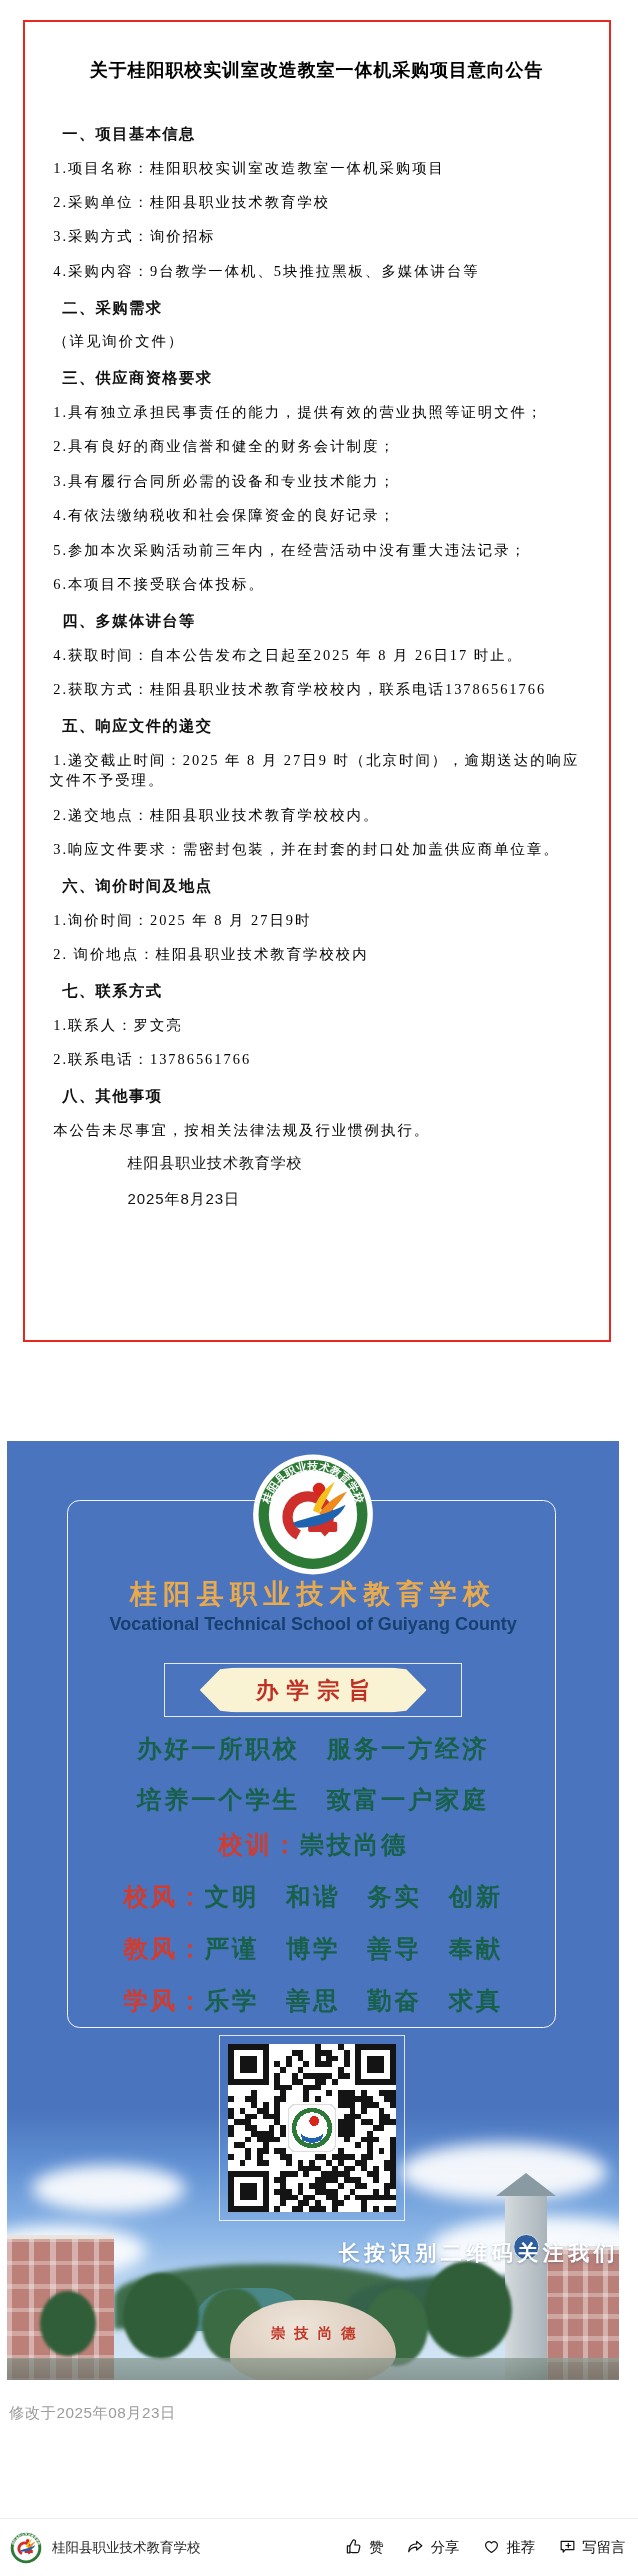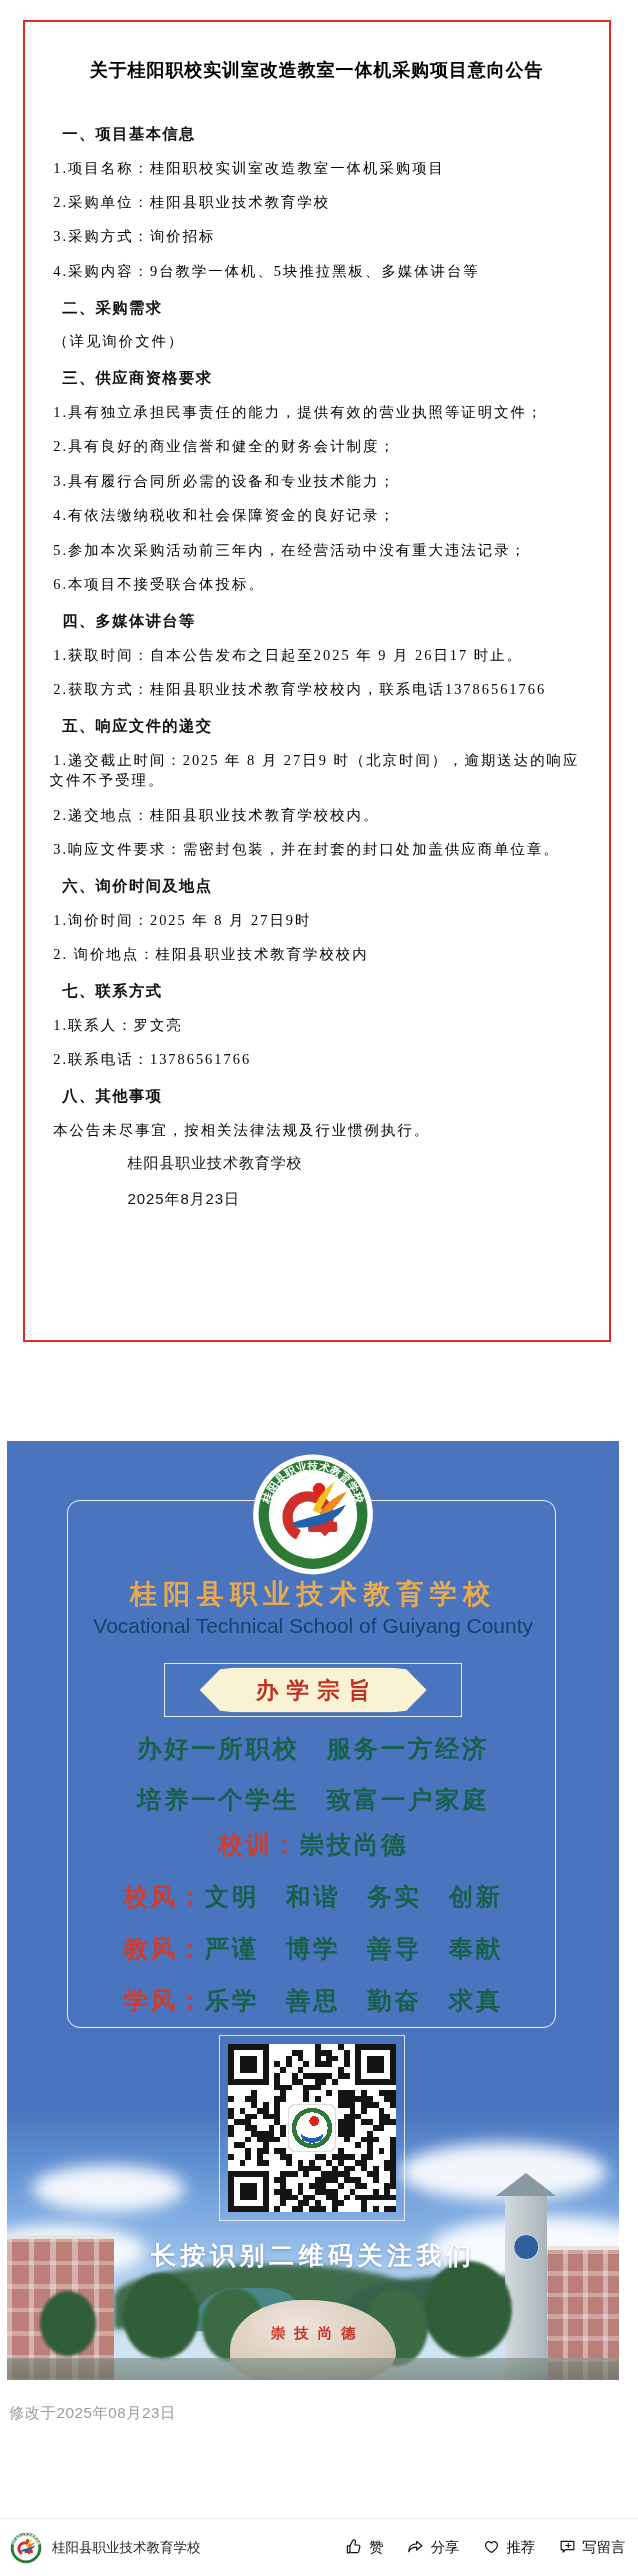--- a/index.html
+++ b/index.html
@@ -22,39 +22,39 @@
   
   .poster{position:absolute;left:7.2px;top:1441px;width:612px;height:939px;overflow:hidden;
           background:var(--poster_blue,#4a74bd);}
   .frame{position:absolute;left:60px;top:59px;width:487px;height:526px;border:1.8px solid rgba(255,255,255,.92);
          border-radius:12.6px;z-index:1;}
   .logo-big{position:absolute;left:50%;top:12.6px;transform:translateX(-50%);width:121px;height:121px;z-index:2;}
   .logo-big svg,.logo-small svg{width:100%;height:100%;display:block;}
   .school-cn{position:absolute;left:0;top:135px;width:100%;text-align:center;z-index:2;
              color:var(--school_orange,#e9a94d);font-size:27px;font-weight:800;letter-spacing:6.3px;}
   .school-en{position:absolute;left:0;top:173px;width:100%;text-align:center;z-index:2;
-             color:var(--english_navy,#16406f);font-size:21px;font-weight:400;}
+             color:var(--english_navy,#16406f);font-size:18px;font-weight:700;}
   .banner-wrap{position:absolute;left:50%;top:222px;transform:translateX(-50%);width:298px;height:54px;z-index:2;}
   .bracket{position:absolute;inset:0;border:0.9px solid rgba(255,255,255,.85);}
   .ribbon{position:absolute;left:50%;top:50%;transform:translate(-50%,-50%);width:227px;height:45px;
           background:var(--banner_cream,#faf3d3);display:flex;align-items:center;justify-content:center;
           clip-path:polygon(0 50%,9% 4%,16% 0,84% 0,91% 4%,100% 50%,91% 96%,84% 100%,16% 100%,9% 96%);}
   .ribbon span{color:#bf3124;font-size:22.6px;font-weight:800;letter-spacing:8.1px;padding-left:8.1px;}
   .slogans{position:absolute;left:0;top:292px;width:100%;text-align:center;z-index:2;}
   .slogan-line{color:var(--slogan_green,#17604a);font-size:24.4px;font-weight:800;letter-spacing:2.7px;margin:0 0 19px;}
   .mottos{position:absolute;left:0;top:388px;width:100%;text-align:center;z-index:2;}
   .motto-line{font-size:24.4px;font-weight:800;letter-spacing:2.7px;margin:0 0 20px;}
   .motto-label{color:var(--motto_red,#d23c2e);}
   .motto-value{color:var(--slogan_green,#17604a);}
   .qr-frame{position:absolute;left:212px;top:594px;width:186px;height:186px;z-index:3;
             border:0.9px solid rgba(255,255,255,.8);box-sizing:border-box;display:flex;align-items:center;justify-content:center;}
   .qr{width:168px;height:168px;background:#fff;padding:0;}
   .qr svg{width:100%;height:100%;display:block;}
-  .qr-caption{position:absolute;left:0;top:798px;width:100%;text-align:center;z-index:3;
-              color:#fff;font-size:25px;font-weight:700;letter-spacing:4.5px;text-shadow:0 0.9px 2.7px rgba(30,60,110,.35);}
+  .qr-caption{position:absolute;left:0;top:798px;width:100%;text-align:right;z-index:3;
+              color:#fff;font-size:21px;font-weight:700;letter-spacing:4.5px;text-shadow:0 0.9px 2.7px rgba(30,60,110,.35);}
 
   
   .photo{position:absolute;left:0;top:668px;width:100%;height:271px;overflow:hidden;z-index:1;
          background:linear-gradient(180deg,#4a74bd 0%,#5f8fd2 20%,#8ab5e6 46%,#c3dcf2 72%,#d8e8f5 100%);}
   .cloud{position:absolute;background:#fff;border-radius:50%;filter:blur(8.1px);opacity:.92;}
   .c1{width:153px;height:47px;left:25px;top:56px;}
   .c2{width:208px;height:58px;right:12.6px;top:34px;}
   .c3{width:108px;height:36px;left:230px;top:20px;opacity:.65;}
   .c4{width:235px;height:67px;right:-45px;top:107px;}
   .c5{width:171px;height:52px;left:-32.5px;top:116px;}
@@ -115,21 +115,21 @@
         <div class="doc-heading">二、采购需求</div>
         <p class="doc-item">（详见询价文件）</p>
         <div class="doc-heading">三、供应商资格要求</div>
         <p class="doc-item">1.具有独立承担民事责任的能力，提供有效的营业执照等证明文件；</p>
         <p class="doc-item">2.具有良好的商业信誉和健全的财务会计制度；</p>
         <p class="doc-item">3.具有履行合同所必需的设备和专业技术能力；</p>
         <p class="doc-item">4.有依法缴纳税收和社会保障资金的良好记录；</p>
         <p class="doc-item">5.参加本次采购活动前三年内，在经营活动中没有重大违法记录；</p>
         <p class="doc-item">6.本项目不接受联合体投标。</p>
         <div class="doc-heading">四、多媒体讲台等</div>
-        <p class="doc-item">1.获取时间：自本公告发布之日起至2025 年 9 月 26日17 时止。</p>
+        <p class="doc-item">4.获取时间：自本公告发布之日起至2025 年 8 月 26日17 时止。</p>
         <p class="doc-item">2.获取方式：桂阳县职业技术教育学校校内，联系电话13786561766</p>
         <div class="doc-heading">五、响应文件的递交</div>
         <p class="doc-item">1.递交截止时间：2025 年 8 月 27日9 时（北京时间），逾期送达的响应文件不予受理。</p>
         <p class="doc-item">2.递交地点：桂阳县职业技术教育学校校内。</p>
         <p class="doc-item">3.响应文件要求：需密封包装，并在封套的封口处加盖供应商单位章。</p>
         <div class="doc-heading">六、询价时间及地点</div>
         <p class="doc-item">1.询价时间：2025 年 8 月 27日9时</p>
         <p class="doc-item">2. 询价地点：桂阳县职业技术教育学校校内</p>
         <div class="doc-heading">七、联系方式</div>
         <p class="doc-item">1.联系人：罗文亮</p>

